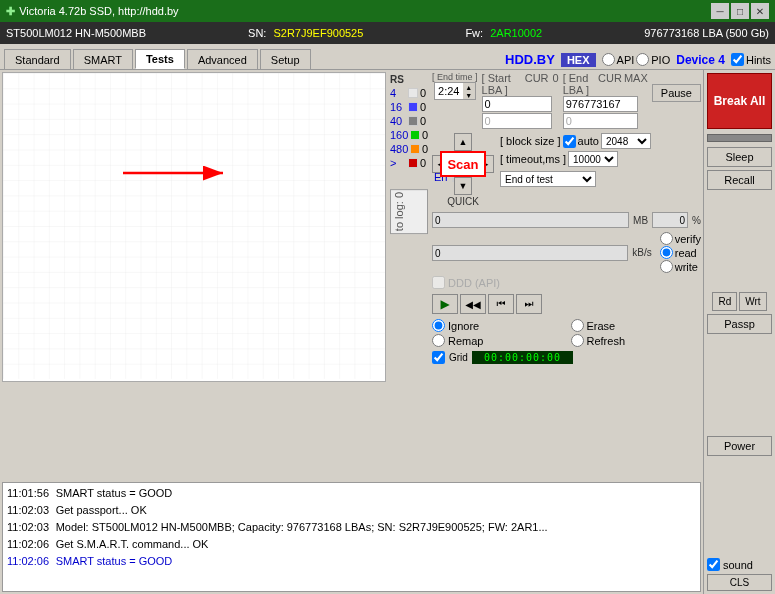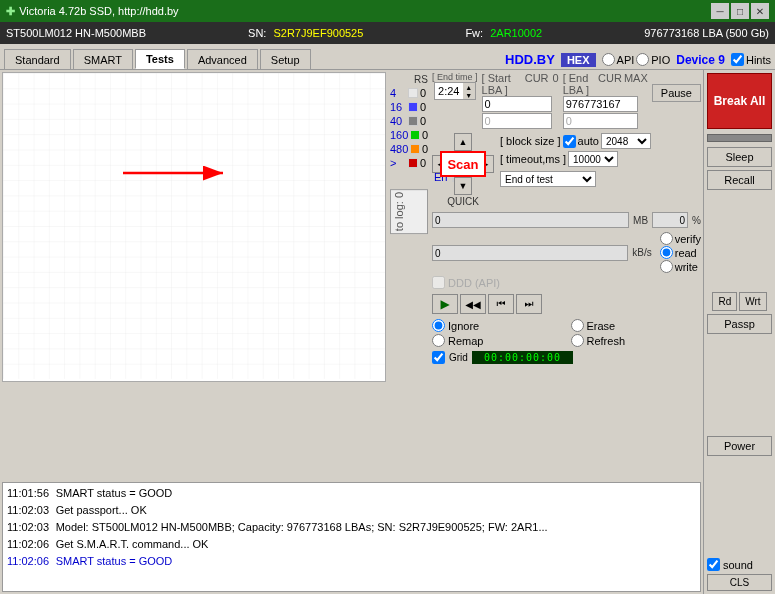--- a/index.html
+++ b/index.html
@@ -272,21 +272,21 @@
       </div>
     <div class="navtabs-right">
       <span class="hdd-by">HDD.BY</span>
       <span class="hex-btn">HEX</span>
       <div class="radio-group">
         <input type="radio" name="apicio" style="">
         <span>API</span>
         <input type="radio" name="apicio" style="">
         <span>PIO</span>
       </div>
-      <span class="device-label">Device 9</span>
+      <span class="device-label">Device 4</span>
       <div class="hints-cb">
         <input type="checkbox" checked="" style="">
         <span>Hints</span>
       </div>
     </div>
   </div>
 
   <div id="main-content">
 
     <div id="center-panel">
@@ -313,21 +313,21 @@
                 </marker>
               </defs>
               <line x1="0" y1="20" x2="100" y2="20" stroke="red" stroke-width="2.5" marker-end="url(#arrowhead)"></line>
             </svg>
           </div>
         </div>
 
         <div style="display:flex; flex:1; flex-direction:row;">
 
           <div class="rs-log-col" style="display:flex; flex-direction:column; width:42px; padding:4px 2px; gap:2px;">
-            <div class="rs-header" style="font-size:10px; font-weight:normal; text-align:right;">RS</div>
+            <div class="rs-header" style="font-size:10px; font-weight:bold; text-align:left;">RS</div>
 
             <div class="rs-row" style="display:flex; align-items:center; gap:2px; font-size:10px;">
               <span style="color:#0000cc; min-width:16px;">4</span>
               <span style="width:10px; height:10px; background:#e8e8e8; border:1px solid #ccc; display:inline-block;"></span>
               <span>0</span>
             </div>
             <div class="rs-row" style="display:flex; align-items:center; gap:2px; font-size:10px;">
               <span style="color:#0000cc; min-width:16px;">16</span>
               <span style="width:10px; height:10px; background:#4040ff; border:1px solid #ccc; display:inline-block;"></span>
               <span>0</span>

